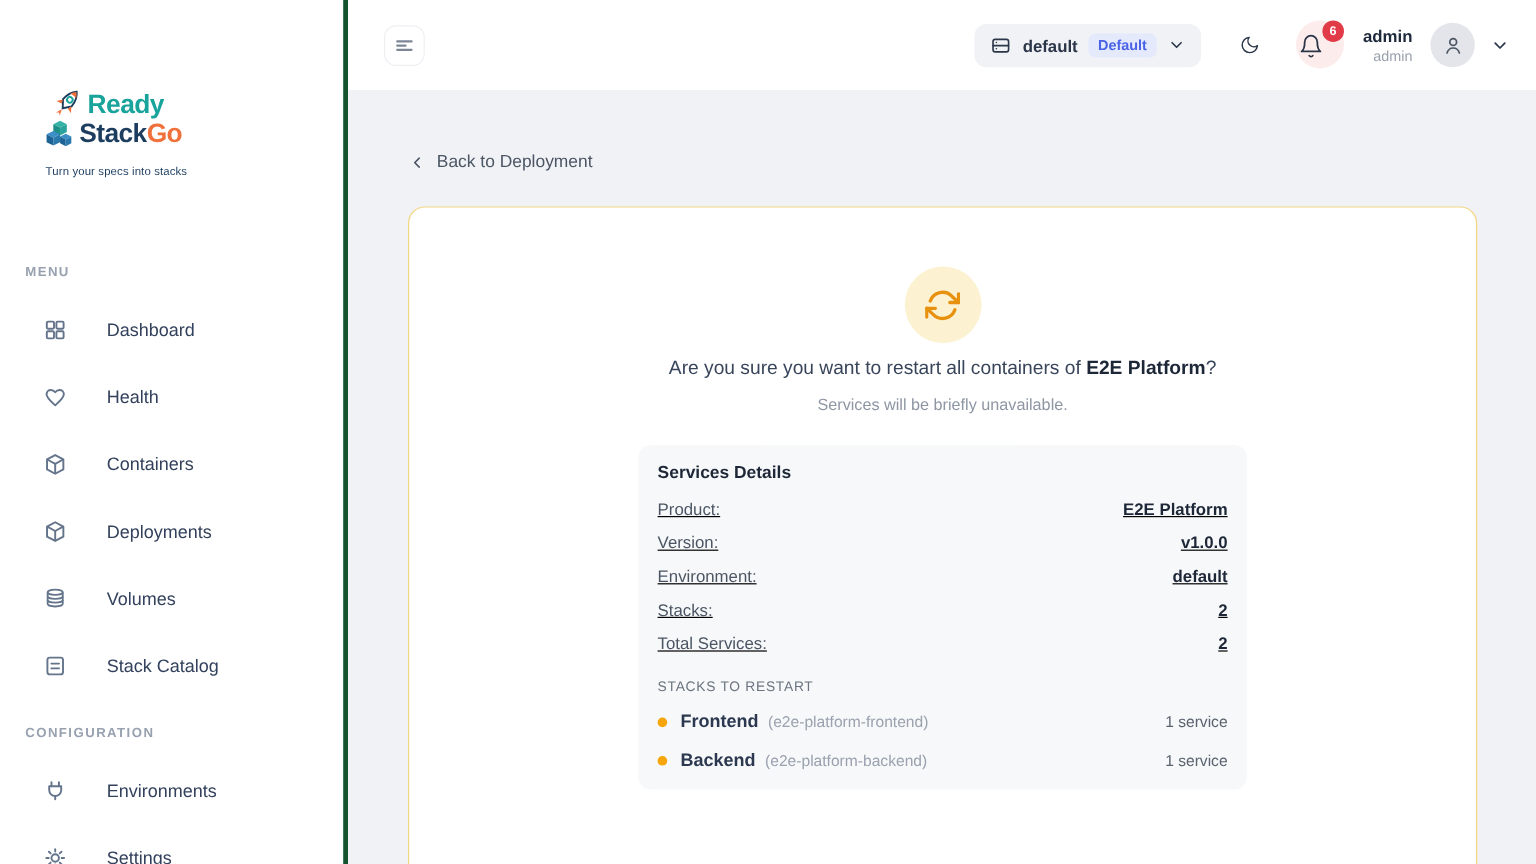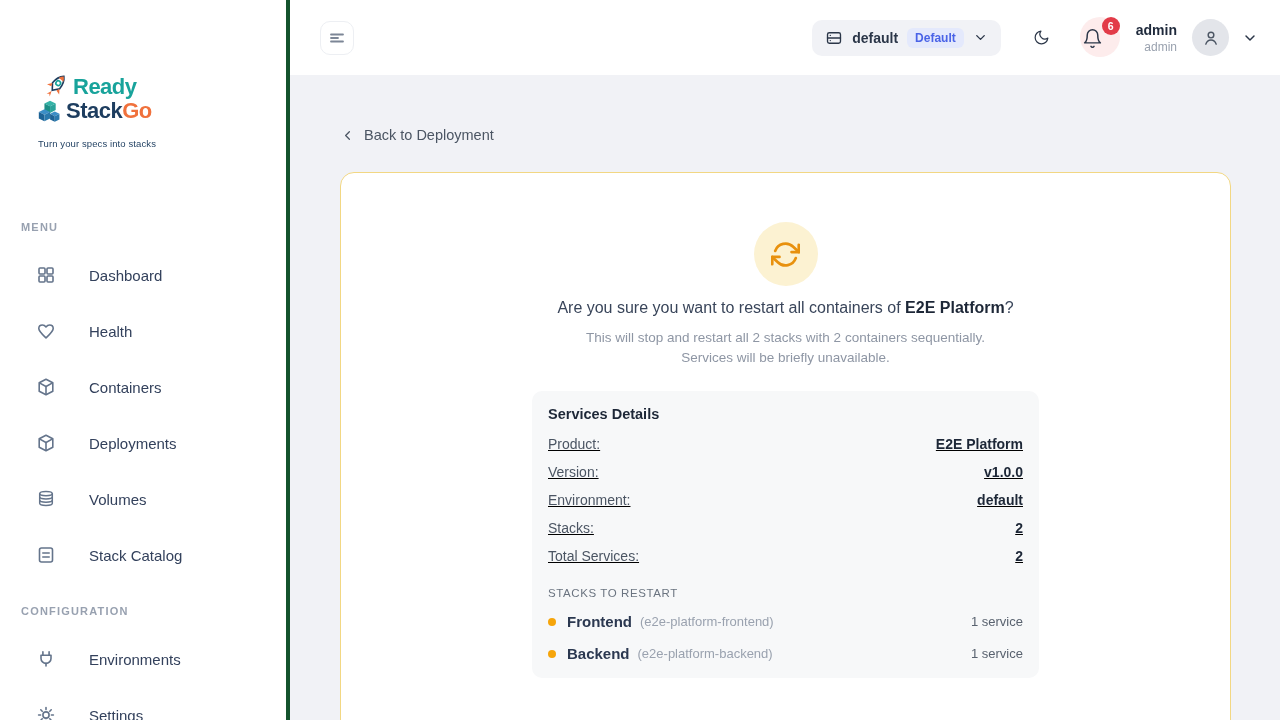--- a/index.html
+++ b/index.html
@@ -286,21 +286,20 @@
                 <polyline points="1 20 1 14 7 14"></polyline>
               <path d="M3.51 9a9 9 0 0114.85-3.36L23 10M1 14l4.64 4.36A9 9 0 0020.49 15"></path>
             </svg>
           </span>
         </div>
 
 
         <div class="question"><span>Are you sure you want to restart all containers of </span><span class="subject">E2E Platform</span><span>?</span></div>
 
         <div class="note">
-          <div>This will stop and restart all 2 stacks with 2 containers sequentially.</div>
           <div>Services will be briefly unavailable.</div>
         </div>
 
         <div class="panel">
           <div class="panel-heading">Services Details</div>
 
           <div class="detail-row first">
             <span class="detail-label">Product:</span>
             <span class="detail-value">E2E Platform</span>
           </div>

